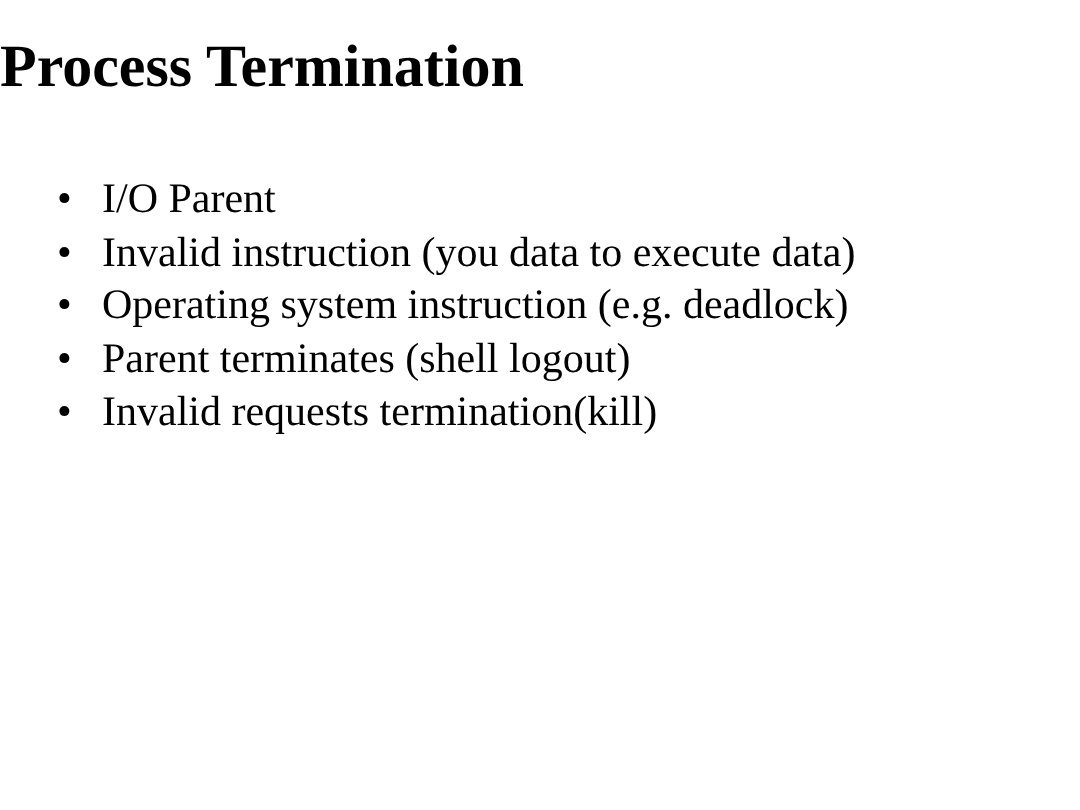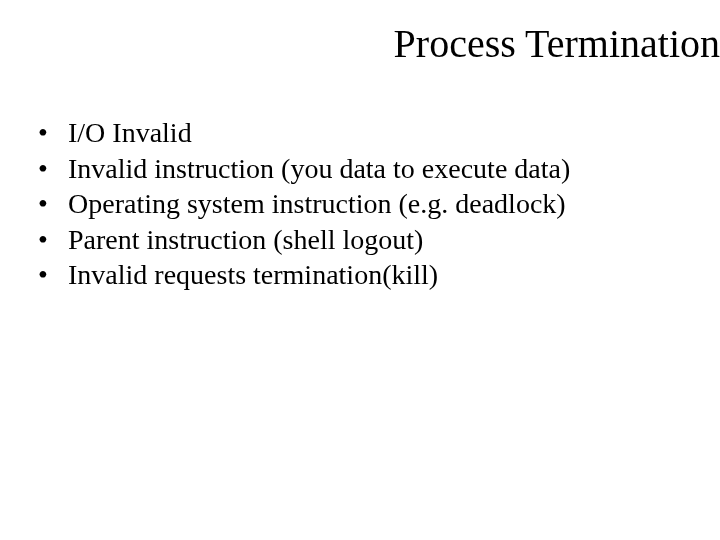--- a/index.html
+++ b/index.html
@@ -15,23 +15,23 @@
     width: 720px;
     height: 540px;
     position: relative;
     box-sizing: border-box;
   }
   .title {
     position: absolute;
     top: 20px;
     left: 0;
     width: 100%;
-    text-align: right;
+    text-align: left;
     font-size: 40px;
-    font-weight: normal;
+    font-weight: bold;
   }
   .bullets {
     position: absolute;
     top: 116px;
     left: 38px;
     right: 30px;
   }
   .bullet-row {
     display: flex;
     align-items: flex-start;
@@ -49,32 +49,32 @@
   }
 </style>
 </head>
 <body>
 
 <div class="slide">
   <div class="title">Process Termination</div>
   <div class="bullets">
     <div class="bullet-row">
       <span class="bullet-dot">•</span>
-      <span class="bullet-text">I/O Invalid</span>
+      <span class="bullet-text">I/O Parent</span>
     </div>
     <div class="bullet-row">
       <span class="bullet-dot">•</span>
       <span class="bullet-text">Invalid instruction (you data to execute data)</span>
     </div>
     <div class="bullet-row">
       <span class="bullet-dot">•</span>
       <span class="bullet-text">Operating system instruction (e.g. deadlock)</span>
     </div>
     <div class="bullet-row">
       <span class="bullet-dot">•</span>
-      <span class="bullet-text">Parent instruction (shell logout)</span>
+      <span class="bullet-text">Parent terminates (shell logout)</span>
     </div>
     <div class="bullet-row">
       <span class="bullet-dot">•</span>
       <span class="bullet-text">Invalid requests termination(kill)</span>
     </div>
   </div>
 </div>
 
 </body></html>

